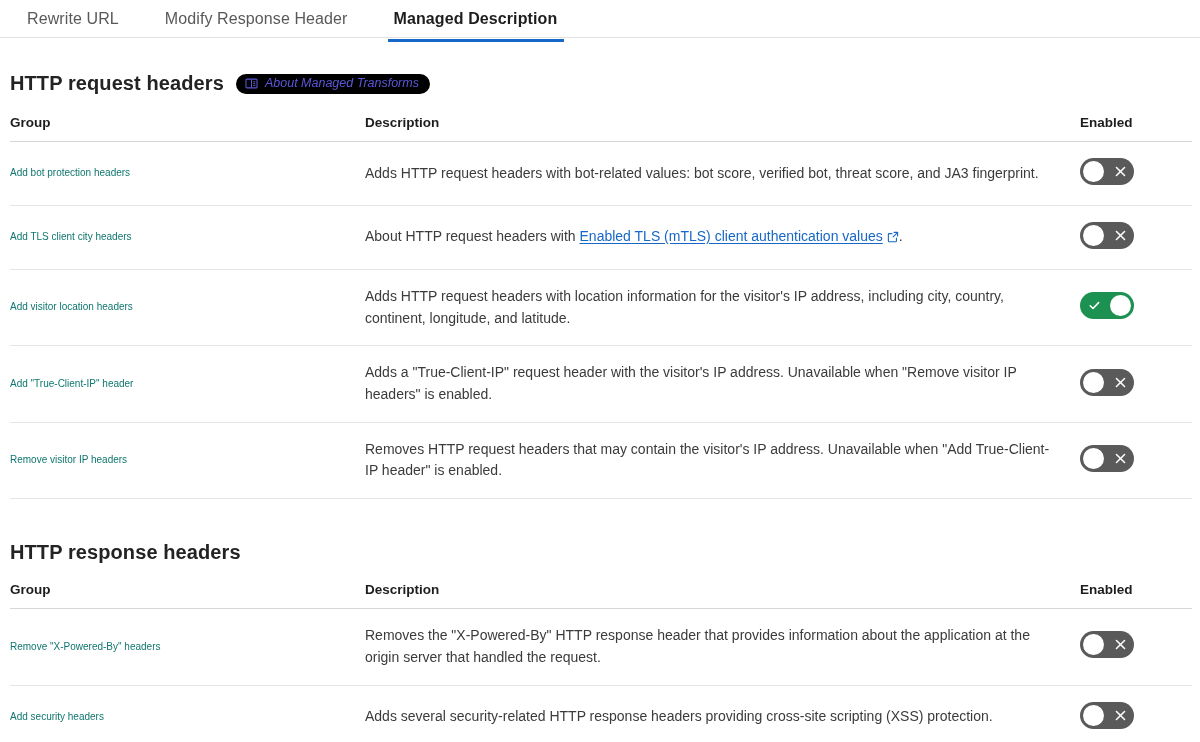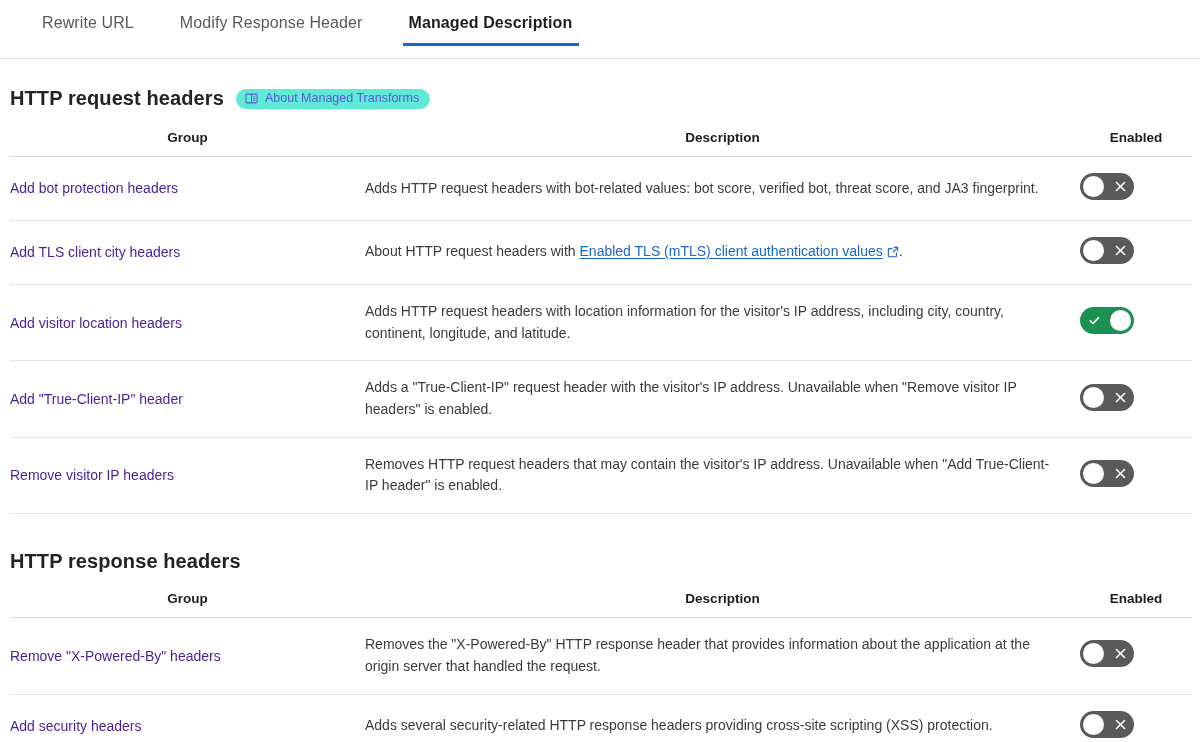--- a/index.html
+++ b/index.html
@@ -13,26 +13,26 @@
     height: 742px;
     overflow: hidden;
     font-family: "Liberation Sans", sans-serif;
     color: #313131;
     -webkit-font-smoothing: antialiased;
   }
 
   
   .tabbar {
     position: relative;
-    height: 59px;
+    height: 38px;
     border-bottom: 1px solid #e2e2e2;
-    padding-left: 42px;
+    padding-left: 27px;
     box-sizing: border-box;
     display: flex;
-    align-items: flex-start;
+    align-items: center;
   }
   .tab {
     font-size: 16px;
     line-height: 1;
     color: #595959;
     padding: 15px 0 14px 0;
     margin-right: 46px;
     cursor: pointer;
     white-space: nowrap;
     position: relative;
@@ -55,72 +55,74 @@
     height: 3px;
     background: #1667c7;
   }
 
   
   .section { padding: 0 10px; }
   .section-head {
     display: flex;
     align-items: center;
     gap: 12px;
+    margin-top: 6px;
   }
   .section-title {
     font-size: 20px;
     font-weight: 600;
     color: #232323;
     letter-spacing: 0.1px;
     margin: 0;
     white-space: nowrap;
   }
   .about-badge {
     display: inline-flex;
     align-items: center;
     gap: 7px;
-    background: #5eead4;
+    background: #000000;
     color: #5b57d8;
     border-radius: 11px;
     padding: 3px 11px 4px 9px;
     font-size: 12.5px;
     line-height: 1;
     text-decoration: none;
     cursor: pointer;
     white-space: nowrap;
+    font-style: italic;
   }
   .about-badge svg { display: block; }
 
   
   table.mt {
     width: 1180px;
     border-collapse: collapse;
     table-layout: fixed;
   }
   table.mt th {
-    text-align: center;
+    text-align: left;
     font-size: 13.5px;
     font-weight: 600;
     color: #1d1d1d;
     padding: 0 0 11px 0;
     border-bottom: 1px solid #d7d7d7;
     vertical-align: bottom;
   }
   table.mt td {
     border-bottom: 1px solid #e6e6e6;
     vertical-align: middle;
     padding: 16px 0 16px 0;
   }
   th.c-group, td.c-group { width: 355px; padding-left: 8px; }
   th.c-desc,  td.c-desc  { width: 715px; padding-left: 8px; }
   th.c-en,    td.c-en    { width: 112px; padding-left: 8px; margin-left: 6px; }
 
   .cell-group {
-    font-size: 14px;
-    color: #4c1d95;
+    font-size: 10px;
+    color: #0f766e;
     line-height: 1.45;
   }
   .cell-desc {
     font-size: 14px;
     color: #3b3b3b;
     line-height: 1.55;
     max-width: 690px;
   }
   .cell-desc a {
     color: #1667c7;

